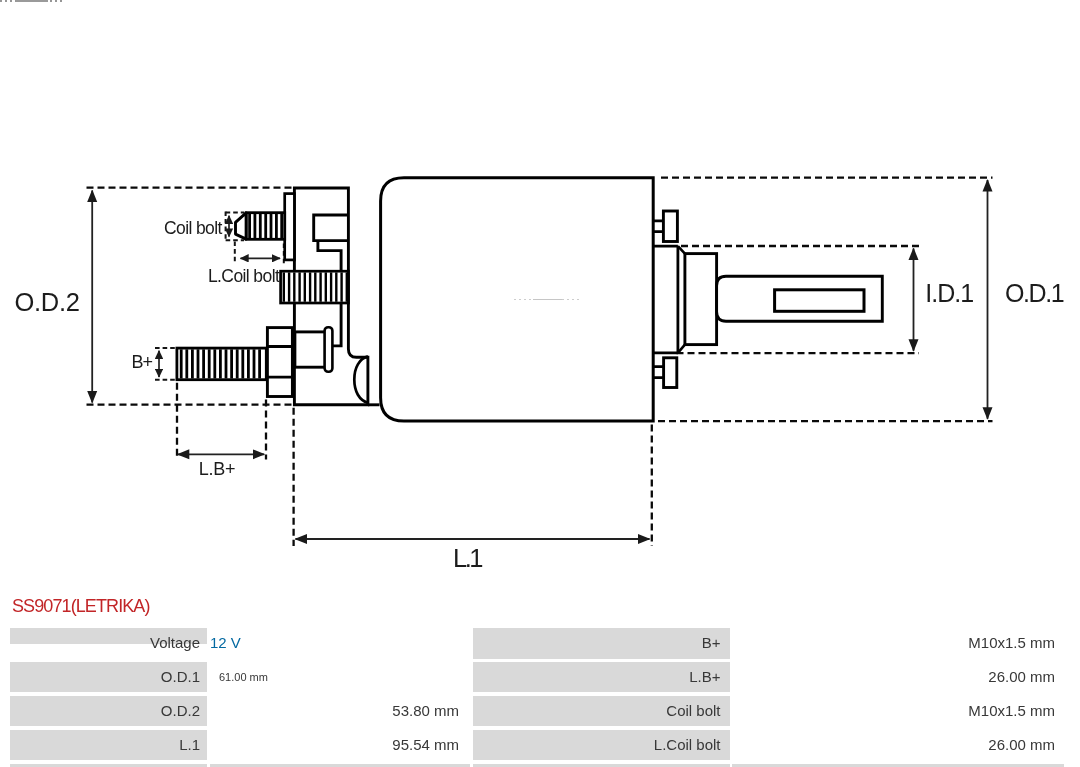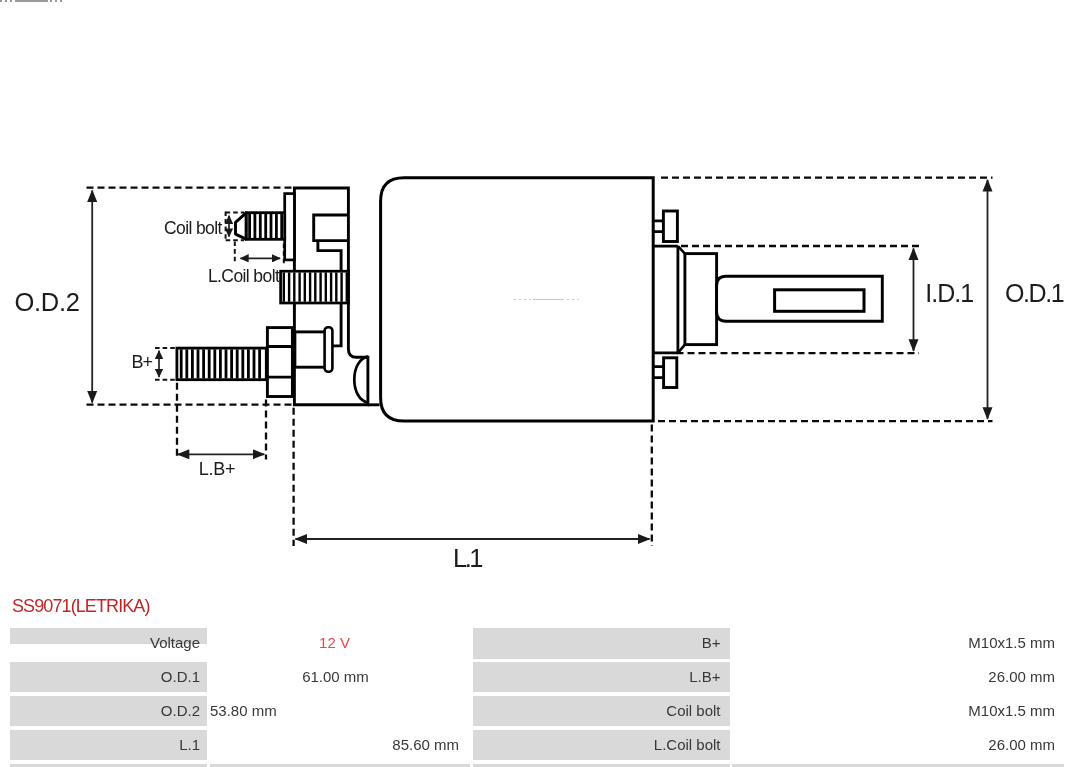--- a/index.html
+++ b/index.html
@@ -130,31 +130,31 @@
 <text x="152" y="367.5" text-anchor="end" font-size="18" letter-spacing="-1">B+</text>
 <text x="221.8" y="233.8" text-anchor="end" font-size="17.5" letter-spacing="-0.6">Coil bolt</text>
 <text x="279.2" y="281.6" text-anchor="end" font-size="17.5" letter-spacing="-0.6">L.Coil bolt</text>
 </g>
 </svg>
 <div style="position:absolute;left:514px;top:298.5px;width:19px;height:1.2px;background:repeating-linear-gradient(90deg,#cdcdcd 0 2px,rgba(0,0,0,0) 2px 5px)"></div>
 <div style="position:absolute;left:533px;top:298.5px;width:29px;height:1.2px;background:#c6c6c6"></div>
 <div style="position:absolute;left:562px;top:298.5px;width:20px;height:1.2px;background:repeating-linear-gradient(90deg,#cdcdcd 0 2px,rgba(0,0,0,0) 2px 5px)"></div>
 <div style="position:absolute;left:12px;top:596px;font-size:18px;letter-spacing:-0.9px;color:#c22527">SS9071(LETRIKA)</div>
 <div style="position:absolute;left:10px;top:628px;width:197px;height:16px;background:#d9d9d9;color:#383838;font-size:15px;line-height:30.5px;text-align:right;padding-right:7px">Voltage</div>
-<div style="position:absolute;left:210px;top:628px;width:260px;height:30.5px;color:#ef4444;font-size:15px;line-height:30.5px;text-align:center;padding-right:11px">12 V</div>
+<div style="position:absolute;left:210px;top:628px;width:260px;height:30.5px;color:#0369a1;font-size:15px;line-height:30.5px;text-align:left;padding-right:11px">12 V</div>
 <div style="position:absolute;left:472.5px;top:628px;width:257px;height:30.5px;background:#d9d9d9;color:#383838;font-size:15px;line-height:30.5px;text-align:right;padding-right:9px">B+</div>
 <div style="position:absolute;left:732px;top:628px;width:332px;height:30.5px;color:#383838;font-size:15px;line-height:30.5px;text-align:right;padding-right:9px">M10x1.5 mm</div>
 <div style="position:absolute;left:10px;top:661.9px;width:197px;height:30.5px;background:#d9d9d9;color:#383838;font-size:15px;line-height:30.5px;text-align:right;padding-right:7px">O.D.1</div>
-<div style="position:absolute;left:211px;top:661.9px;width:260px;height:30.5px;color:#383838;font-size:15px;line-height:30.5px;text-align:center;padding-right:11px">61.00 mm</div>
+<div style="position:absolute;left:219px;top:661.9px;width:260px;height:30.5px;color:#383838;font-size:11px;line-height:30.5px;text-align:left;padding-right:11px">61.00 mm</div>
 <div style="position:absolute;left:472.5px;top:661.9px;width:257px;height:30.5px;background:#d9d9d9;color:#383838;font-size:15px;line-height:30.5px;text-align:right;padding-right:9px">L.B+</div>
 <div style="position:absolute;left:732px;top:661.9px;width:332px;height:30.5px;color:#383838;font-size:15px;line-height:30.5px;text-align:right;padding-right:9px">26.00 mm</div>
 <div style="position:absolute;left:10px;top:695.8px;width:197px;height:30.5px;background:#d9d9d9;color:#383838;font-size:15px;line-height:30.5px;text-align:right;padding-right:7px">O.D.2</div>
-<div style="position:absolute;left:210px;top:695.8px;width:260px;height:30.5px;color:#383838;font-size:15px;line-height:30.5px;text-align:left;padding-right:11px">53.80 mm</div>
+<div style="position:absolute;left:210px;top:695.8px;width:260px;height:30.5px;color:#383838;font-size:15px;line-height:30.5px;text-align:right;padding-right:11px">53.80 mm</div>
 <div style="position:absolute;left:472.5px;top:695.8px;width:257px;height:30.5px;background:#d9d9d9;color:#383838;font-size:15px;line-height:30.5px;text-align:right;padding-right:9px">Coil bolt</div>
 <div style="position:absolute;left:732px;top:695.8px;width:332px;height:30.5px;color:#383838;font-size:15px;line-height:30.5px;text-align:right;padding-right:9px">M10x1.5 mm</div>
 <div style="position:absolute;left:10px;top:729.7px;width:197px;height:30.5px;background:#d9d9d9;color:#383838;font-size:15px;line-height:30.5px;text-align:right;padding-right:7px">L.1</div>
-<div style="position:absolute;left:210px;top:729.7px;width:260px;height:30.5px;color:#383838;font-size:15px;line-height:30.5px;text-align:right;padding-right:11px">85.60 mm</div>
+<div style="position:absolute;left:210px;top:729.7px;width:260px;height:30.5px;color:#383838;font-size:15px;line-height:30.5px;text-align:right;padding-right:11px">95.54 mm</div>
 <div style="position:absolute;left:472.5px;top:729.7px;width:257px;height:30.5px;background:#d9d9d9;color:#383838;font-size:15px;line-height:30.5px;text-align:right;padding-right:9px">L.Coil bolt</div>
 <div style="position:absolute;left:732px;top:729.7px;width:332px;height:30.5px;color:#383838;font-size:15px;line-height:30.5px;text-align:right;padding-right:9px">26.00 mm</div>
 <div style="position:absolute;left:10px;top:763.6px;width:197px;height:3.4px;background:#d9d9d9"></div>
 <div style="position:absolute;left:210px;top:763.6px;width:260px;height:3.4px;background:#d9d9d9"></div>
 <div style="position:absolute;left:472.5px;top:763.6px;width:257px;height:3.4px;background:#d9d9d9"></div>
 <div style="position:absolute;left:732px;top:763.6px;width:332px;height:3.4px;background:#d9d9d9"></div>
 
 </body></html>

